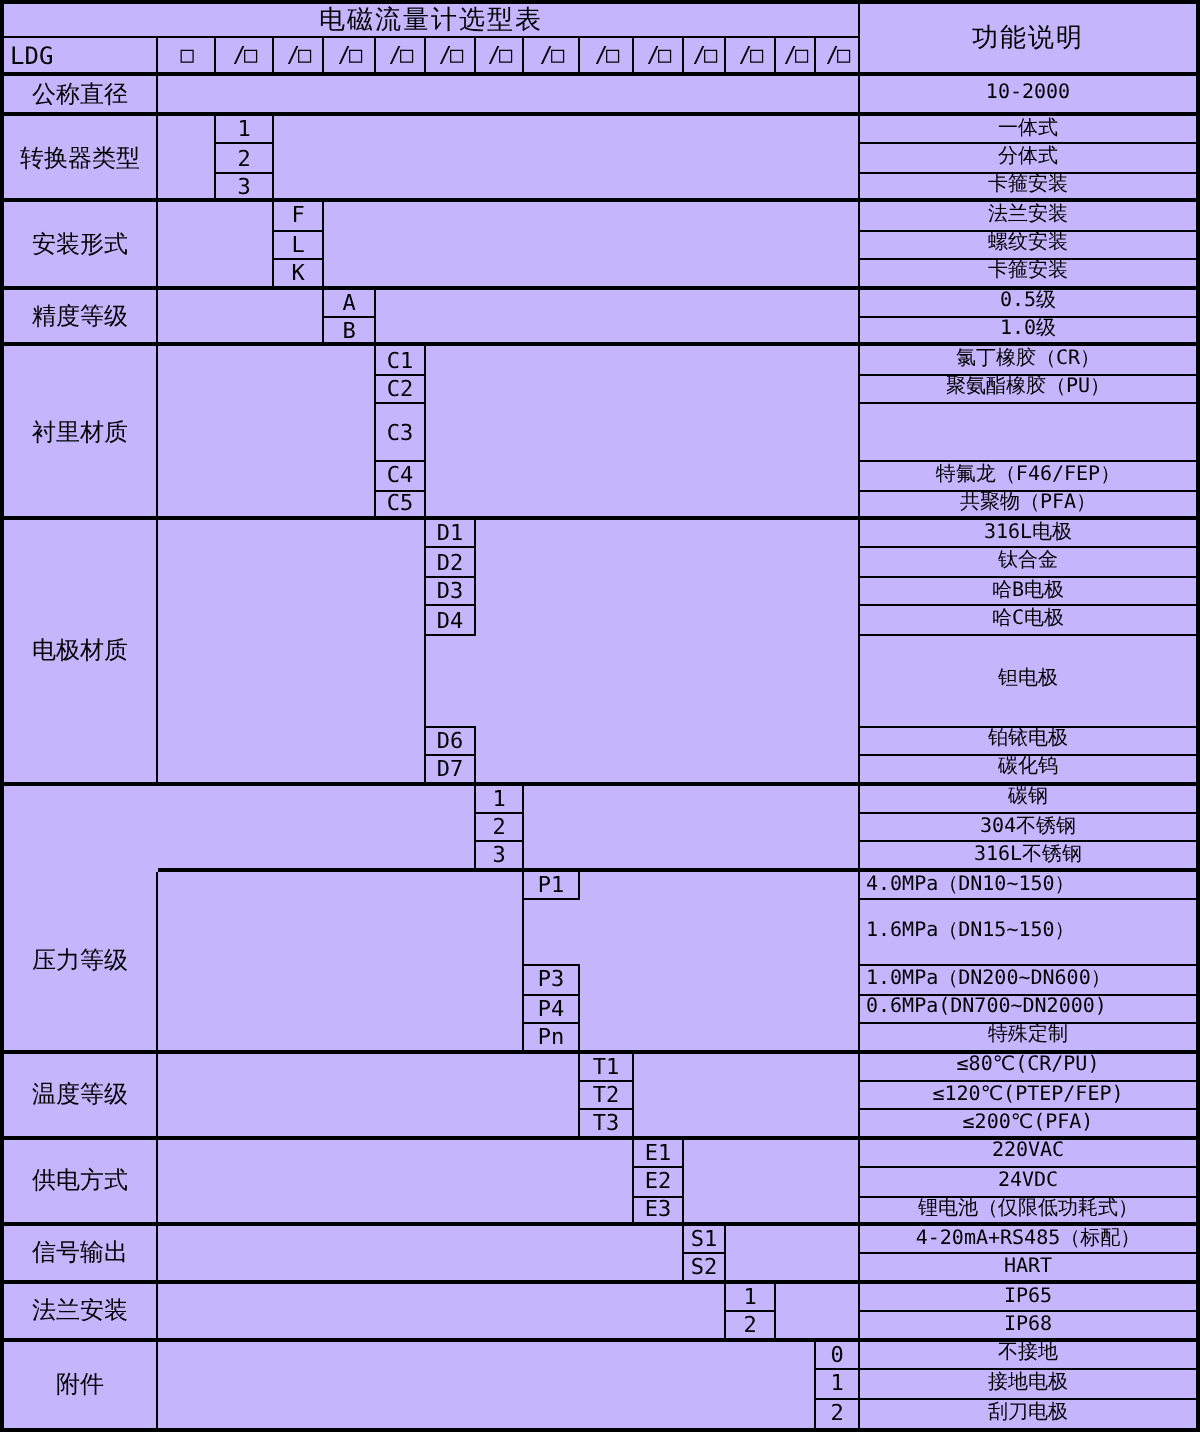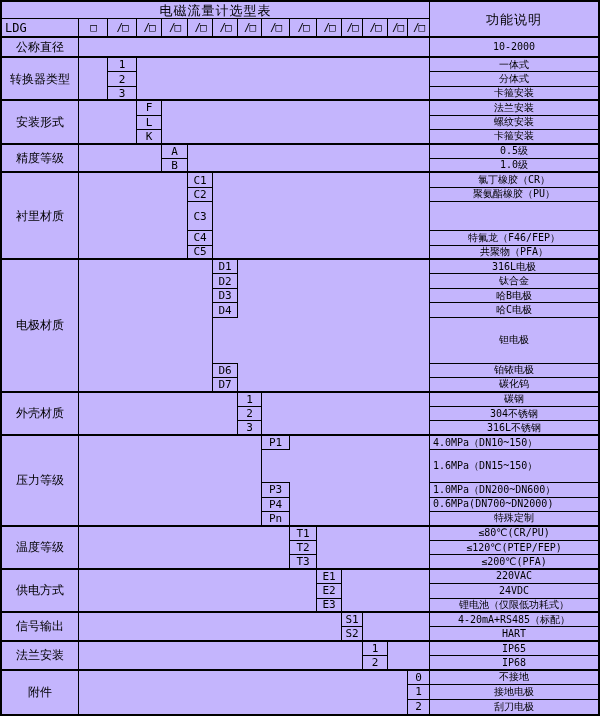--- a/index.html
+++ b/index.html
@@ -110,21 +110,20 @@
       <div class="c nr func" style="grid-area: 19 / 16 / 20 / 17;">哈B电极</div>
       <div class="c code" style="grid-area: 20 / 7 / 21 / 8;">D4</div>
       <div class="c nr func" style="grid-area: 20 / 16 / 21 / 17;">哈C电极</div>
       <div class="c code" style="grid-area: 21 / 7 / 22 / 8; margin-top: 45px;">D5</div>
       <div class="c nr func" style="grid-area: 21 / 16 / 22 / 17;">钽电极</div>
       <div class="c code" style="grid-area: 22 / 7 / 23 / 8;">D6</div>
       <div class="c nr func" style="grid-area: 22 / 16 / 23 / 17;">铂铱电极</div>
       <div class="c tb code" style="grid-area: 23 / 7 / 24 / 8;">D7</div>
       <div class="c tb nr func" style="grid-area: 23 / 16 / 24 / 17;">碳化钨</div>
       <div class="c tb" style="grid-area: 17 / 8 / 24 / 16;"></div>
-      <div class="c tb glabel" style="grid-area: 24 / 1 / 27 / 2;">外壳材质</div>
       <div class="c tb" style="grid-area: 24 / 2 / 27 / 8;"></div>
       <div class="c code" style="grid-area: 24 / 8 / 25 / 9;">1</div>
       <div class="c nr func" style="grid-area: 24 / 16 / 25 / 17;">碳钢</div>
       <div class="c code" style="grid-area: 25 / 8 / 26 / 9;">2</div>
       <div class="c nr func" style="grid-area: 25 / 16 / 26 / 17;">304不锈钢</div>
       <div class="c tb code" style="grid-area: 26 / 8 / 27 / 9;">3</div>
       <div class="c tb nr func" style="grid-area: 26 / 16 / 27 / 17;">316L不锈钢</div>
       <div class="c tb" style="grid-area: 24 / 9 / 27 / 16;"></div>
       <div class="c tb glabel" style="grid-area: 27 / 1 / 32 / 2;">压力等级</div>
       <div class="c tb" style="grid-area: 27 / 2 / 32 / 9;"></div>

